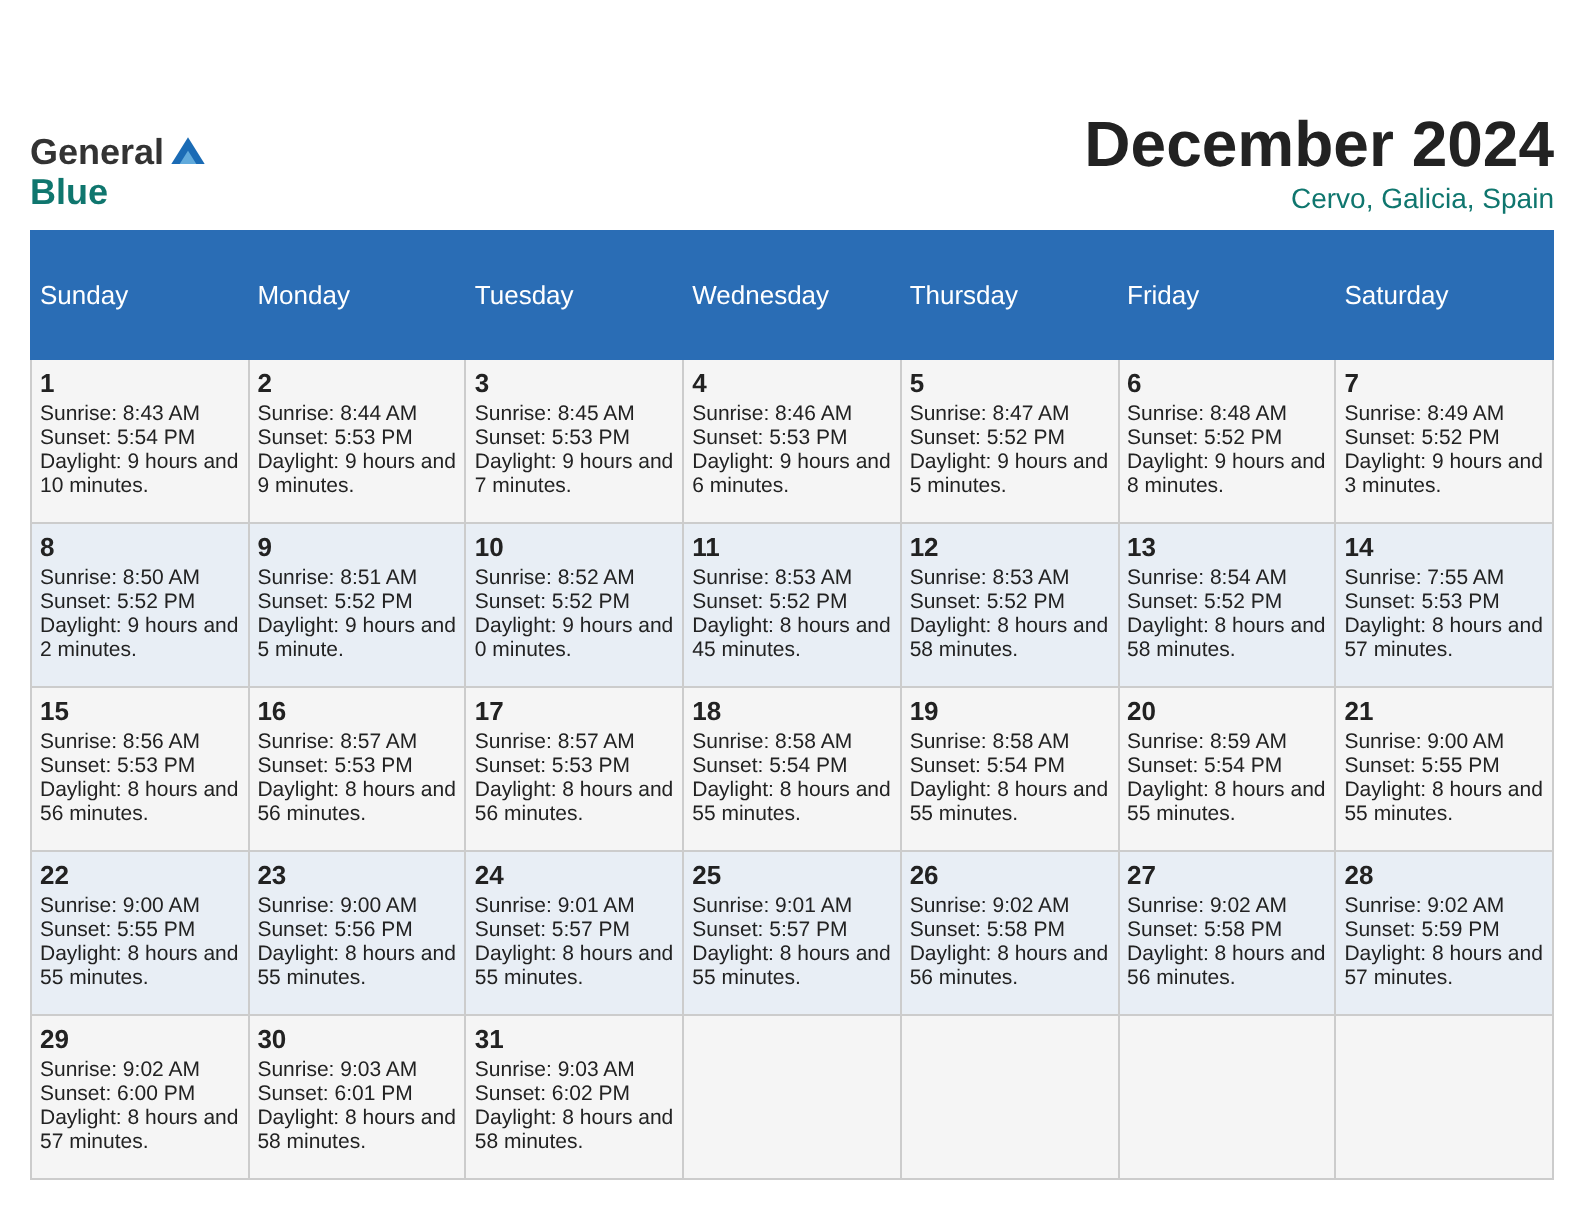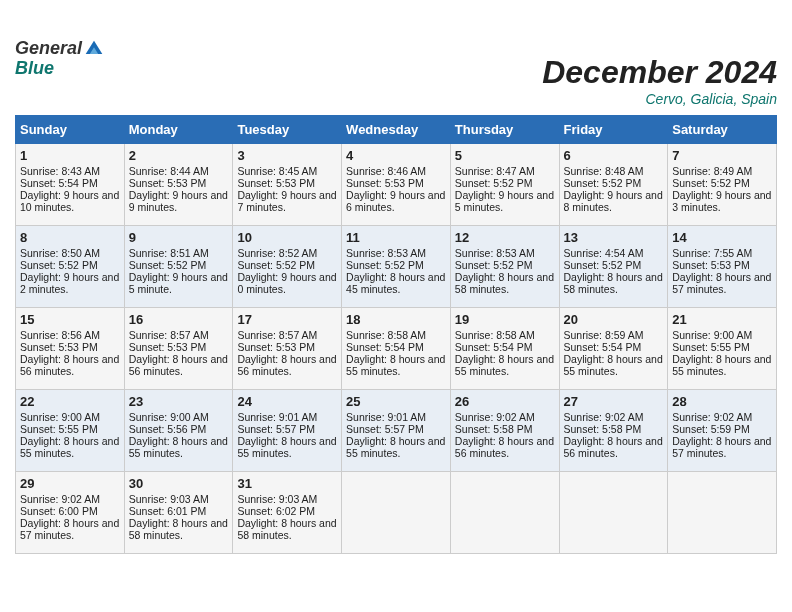--- a/index.html
+++ b/index.html
@@ -10,23 +10,22 @@
       height: 612px;
       overflow: hidden;
     }
     .container {
       width: 792px;
       padding: 10px 15px;
     }
     .header {
       display: flex;
       justify-content: space-between;
-      align-items: center;
+      align-items: flex-end;
       margin-bottom: 8px;
-      font-style: italic;
     }
     .logo {
       display: flex;
       align-items: center;
     }
     .logo-text {
       font-size: 18px;
       font-weight: bold;
       line-height: 1.1;
     }
@@ -54,22 +53,22 @@
       width: 100%;
       border-collapse: collapse;
       table-layout: fixed;
     }
     thead tr {
       background-color: #2a6db5;
     }
     thead th {
       color: #fff;
       font-size: 13px;
-      font-weight: bold;
-      padding: 6px 4px;
+      font-weight: normal;
+      padding: 24px 4px;
       text-align: left;
       border: 1px solid #2a6db5;
     }
     tbody tr {
       vertical-align: top;
     }
     tbody tr:nth-child(odd) {
       background-color: #f5f5f5;
     }
     tbody tr:nth-child(even) {
@@ -139,21 +138,21 @@
           <td><span class="day-num">5</span><span>Sunrise: 8:47 AM</span><br><span>Sunset: 5:52 PM</span><br><span>Daylight: 9 hours and 5 minutes.</span></td>
           <td><span class="day-num">6</span><span>Sunrise: 8:48 AM</span><br><span>Sunset: 5:52 PM</span><br><span>Daylight: 9 hours and 8 minutes.</span></td>
           <td><span class="day-num">7</span><span>Sunrise: 8:49 AM</span><br><span>Sunset: 5:52 PM</span><br><span>Daylight: 9 hours and 3 minutes.</span></td>
         </tr>
         <tr>
           <td><span class="day-num">8</span><span>Sunrise: 8:50 AM</span><br><span>Sunset: 5:52 PM</span><br><span>Daylight: 9 hours and 2 minutes.</span></td>
           <td><span class="day-num">9</span><span>Sunrise: 8:51 AM</span><br><span>Sunset: 5:52 PM</span><br><span>Daylight: 9 hours and 5 minute.</span></td>
           <td><span class="day-num">10</span><span>Sunrise: 8:52 AM</span><br><span>Sunset: 5:52 PM</span><br><span>Daylight: 9 hours and 0 minutes.</span></td>
           <td><span class="day-num">11</span><span>Sunrise: 8:53 AM</span><br><span>Sunset: 5:52 PM</span><br><span>Daylight: 8 hours and 45 minutes.</span></td>
           <td><span class="day-num">12</span><span>Sunrise: 8:53 AM</span><br><span>Sunset: 5:52 PM</span><br><span>Daylight: 8 hours and 58 minutes.</span></td>
-          <td><span class="day-num">13</span><span>Sunrise: 4:54 AM</span><br><span>Sunset: 5:52 PM</span><br><span>Daylight: 8 hours and 58 minutes.</span></td>
+          <td><span class="day-num">13</span><span>Sunrise: 8:54 AM</span><br><span>Sunset: 5:52 PM</span><br><span>Daylight: 8 hours and 58 minutes.</span></td>
           <td><span class="day-num">14</span><span>Sunrise: 7:55 AM</span><br><span>Sunset: 5:53 PM</span><br><span>Daylight: 8 hours and 57 minutes.</span></td>
         </tr>
         <tr>
           <td><span class="day-num">15</span><span>Sunrise: 8:56 AM</span><br><span>Sunset: 5:53 PM</span><br><span>Daylight: 8 hours and 56 minutes.</span></td>
           <td><span class="day-num">16</span><span>Sunrise: 8:57 AM</span><br><span>Sunset: 5:53 PM</span><br><span>Daylight: 8 hours and 56 minutes.</span></td>
           <td><span class="day-num">17</span><span>Sunrise: 8:57 AM</span><br><span>Sunset: 5:53 PM</span><br><span>Daylight: 8 hours and 56 minutes.</span></td>
           <td><span class="day-num">18</span><span>Sunrise: 8:58 AM</span><br><span>Sunset: 5:54 PM</span><br><span>Daylight: 8 hours and 55 minutes.</span></td>
           <td><span class="day-num">19</span><span>Sunrise: 8:58 AM</span><br><span>Sunset: 5:54 PM</span><br><span>Daylight: 8 hours and 55 minutes.</span></td>
           <td><span class="day-num">20</span><span>Sunrise: 8:59 AM</span><br><span>Sunset: 5:54 PM</span><br><span>Daylight: 8 hours and 55 minutes.</span></td>
           <td><span class="day-num">21</span><span>Sunrise: 9:00 AM</span><br><span>Sunset: 5:55 PM</span><br><span>Daylight: 8 hours and 55 minutes.</span></td>

